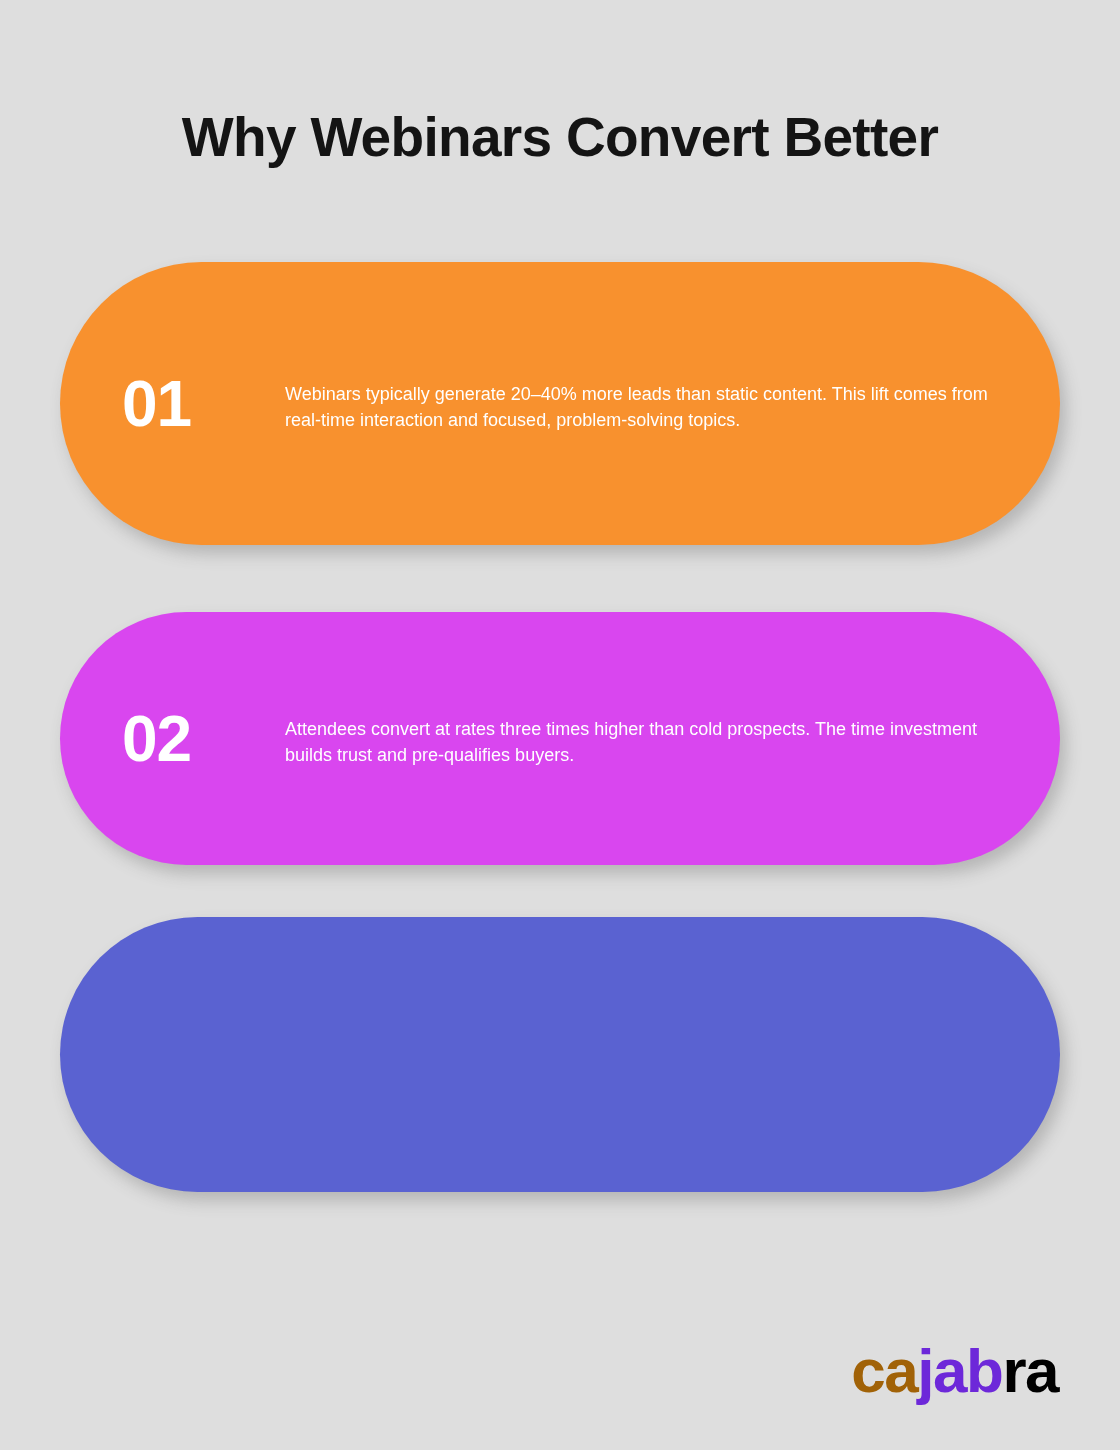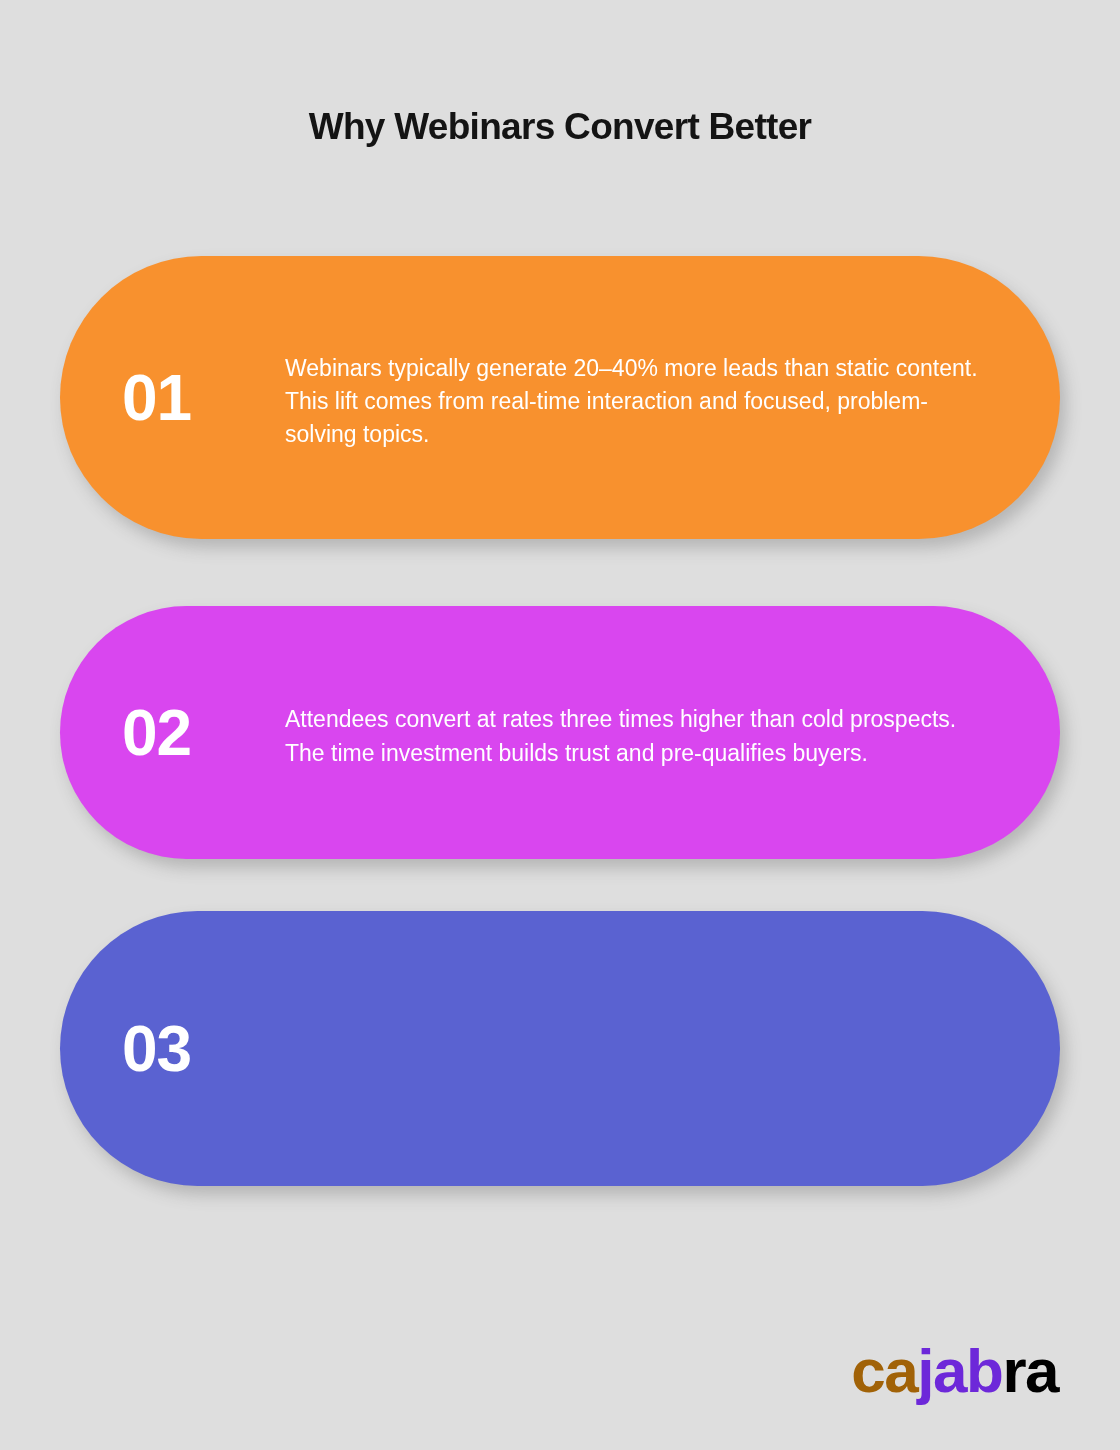--- a/index.html
+++ b/index.html
@@ -22,32 +22,32 @@
     height: 1450px;
   }
 
   
   .title {
     position: absolute;
     left: 0;
     top: 106px;
     width: 1120px;
     text-align: center;
-    font-size: 37px;
+    font-size: 55px;
     line-height: 1.15;
     font-weight: bold;
     color: #141414;
     letter-spacing: -0.7px;
   }
 
   
   .cards {
     position: absolute;
     left: 60px;
-    top: 256px;
+    top: 262px;
     width: 1000px;
   }
 
   .card {
     position: relative;
     width: 1000px;
     display: flex;
     align-items: center;
     border-radius: 999px;
     box-shadow: 6px 9px 16px rgba(90, 90, 90, 0.30);
@@ -64,21 +64,21 @@
     font-size: 64px;
     font-weight: bold;
     color: #ffffff;
     letter-spacing: -1px;
     line-height: 1;
     text-align: left;
   }
 
   .card-text {
     flex: 1 1 auto;
-    font-size: 23px;
+    font-size: 18px;
     line-height: 1.44;
     color: #ffffff;
     padding-left: 8px;
     padding-right: 4px;
     margin-top: 8px;
   }
 
   
   .logo {
     position: absolute;
@@ -107,20 +107,19 @@
       <div class="card-number">01</div>
       <div class="card-text">Webinars typically generate 20–40% more leads than static content. This lift comes from real-time interaction and focused, problem-solving topics.</div>
     </div>
 
     <div class="card card-2">
       <div class="card-number">02</div>
       <div class="card-text">Attendees convert at rates three times higher than cold prospects. The time investment builds trust and pre-qualifies buyers.</div>
     </div>
 
     <div class="card card-3">
-      <div class="card-number">03</div>
     </div>
 
   </div>
 
   <div class="logo"><span class="logo-a">ca</span><span class="logo-b">jab</span><span class="logo-c">ra</span></div>
 
 </div>
 
 </body></html>

